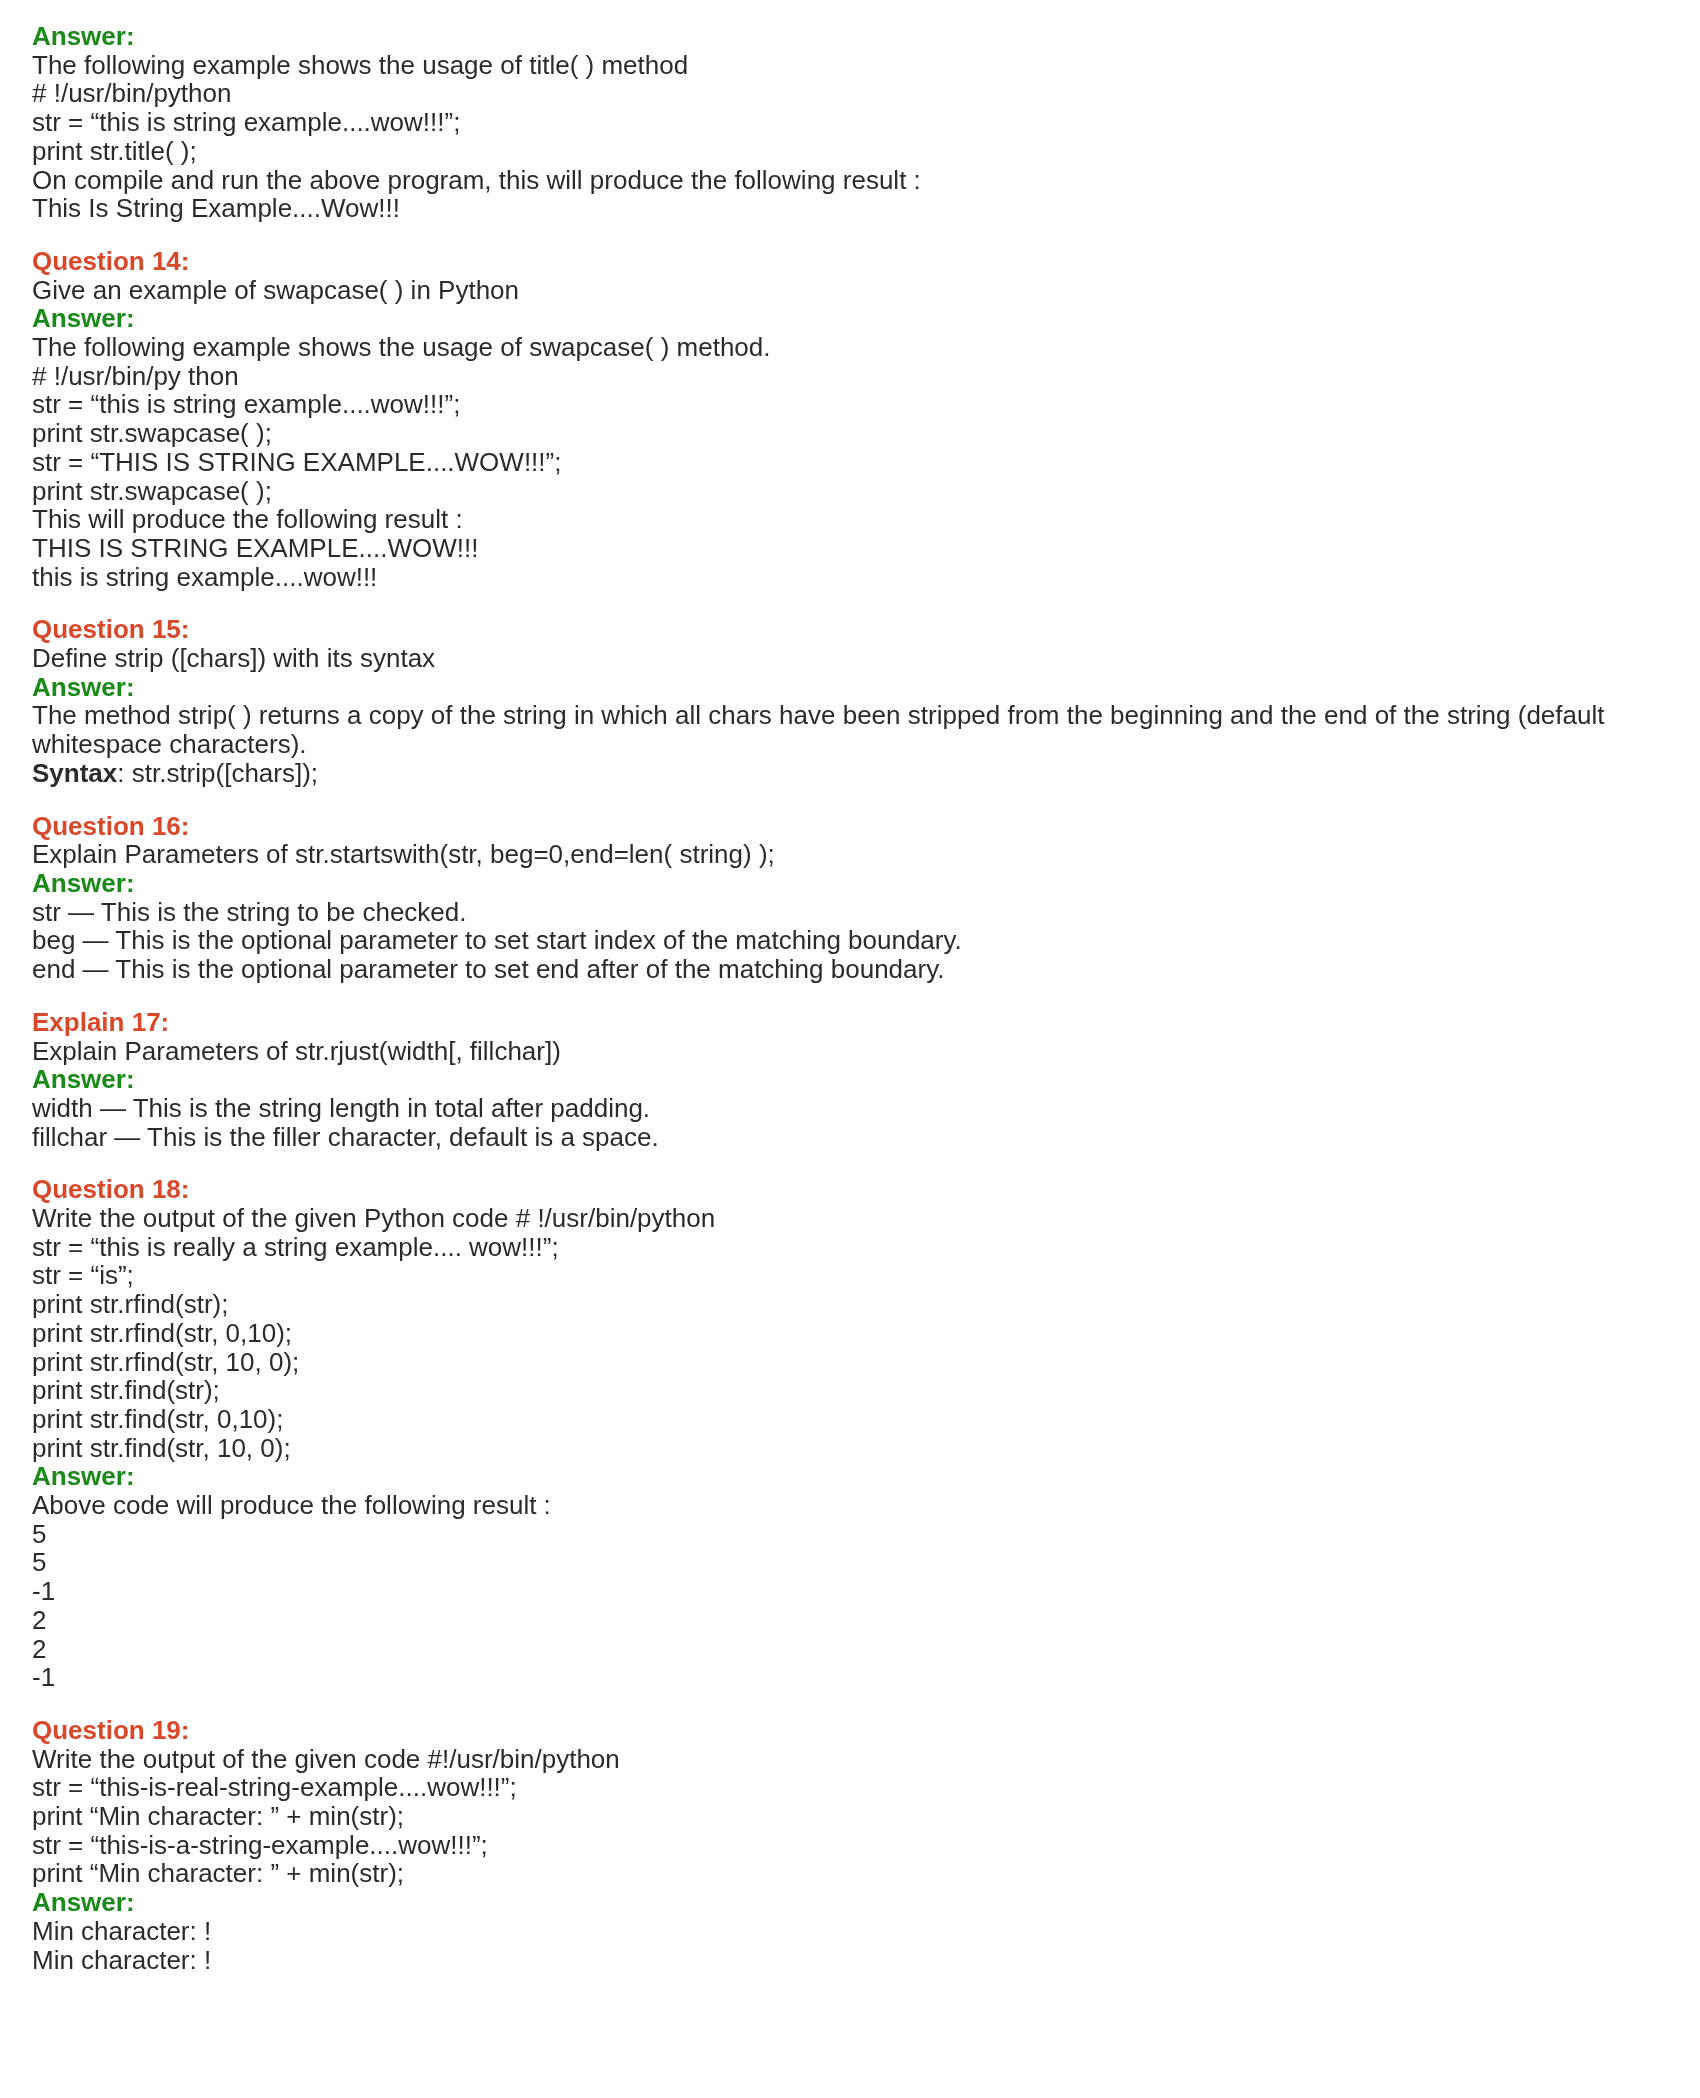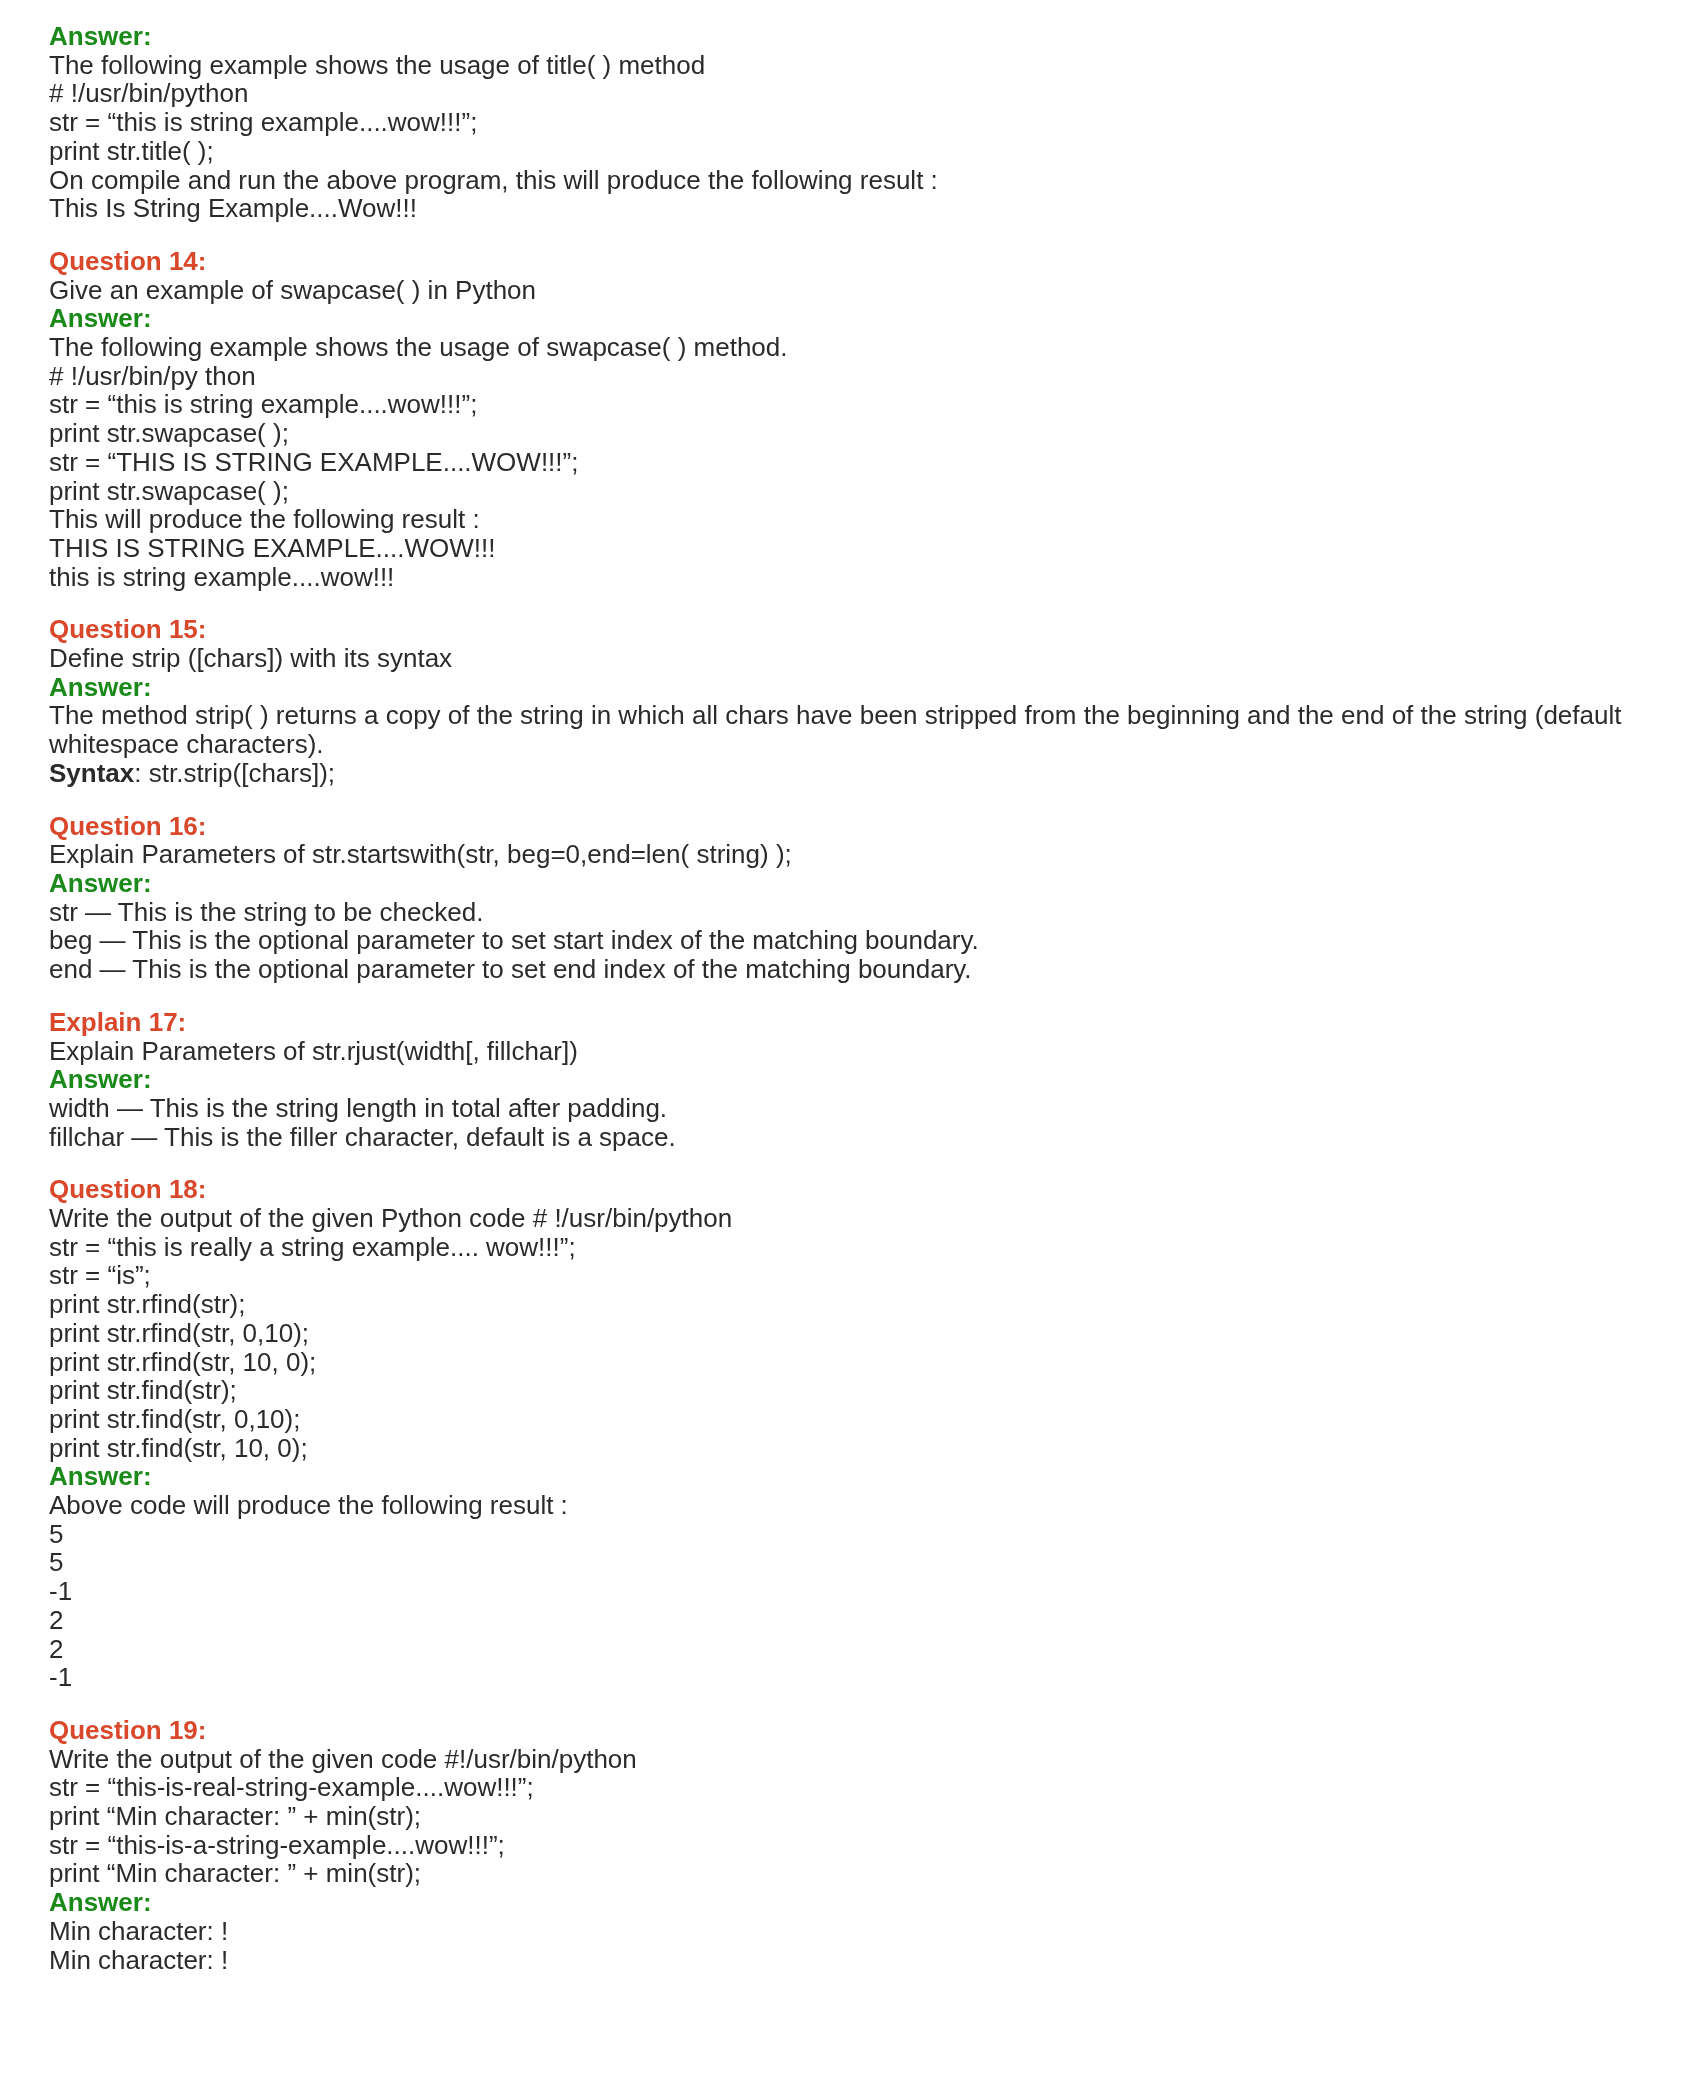--- a/index.html
+++ b/index.html
@@ -10,21 +10,21 @@
   body {
     width: 1700px;
     height: 2098px;
     font-family: "Liberation Sans", sans-serif;
     overflow: hidden;
   }
   .page {
     box-sizing: border-box;
     width: 1700px;
     height: 2098px;
-    padding: 22px 28px 10px 49px;
+    padding: 22px 28px 10px 32px;
     background: #ffffff;
   }
   .section + .section {
     margin-top: 24px;
   }
   .line {
     font-size: 26px;
     line-height: 28.7px;
     color: #2b2b2b;
     white-space: pre;
@@ -76,21 +76,21 @@
         <div class="line">The method strip( ) returns a copy of the string in which all chars have been stripped from the beginning and the end of the string (default</div>
         <div class="line">whitespace characters).</div>
         <div class="line"><span class="bold">Syntax</span><span class="">: str.strip([chars]);</span></div>
       </div>
       <div class="section">
         <div class="line q">Question 16:</div>
         <div class="line">Explain Parameters of str.startswith(str, beg=0,end=len( string) );</div>
         <div class="line a">Answer:</div>
         <div class="line">str — This is the string to be checked.</div>
         <div class="line">beg — This is the optional parameter to set start index of the matching boundary.</div>
-        <div class="line">end — This is the optional parameter to set end index of the matching boundary.</div>
+        <div class="line">end — This is the optional parameter to set end after of the matching boundary.</div>
       </div>
       <div class="section">
         <div class="line q">Explain 17:</div>
         <div class="line">Explain Parameters of str.rjust(width[, fillchar])</div>
         <div class="line a">Answer:</div>
         <div class="line">width — This is the string length in total after padding.</div>
         <div class="line">fillchar — This is the filler character, default is a space.</div>
       </div>
       <div class="section">
         <div class="line q">Question 18:</div>

